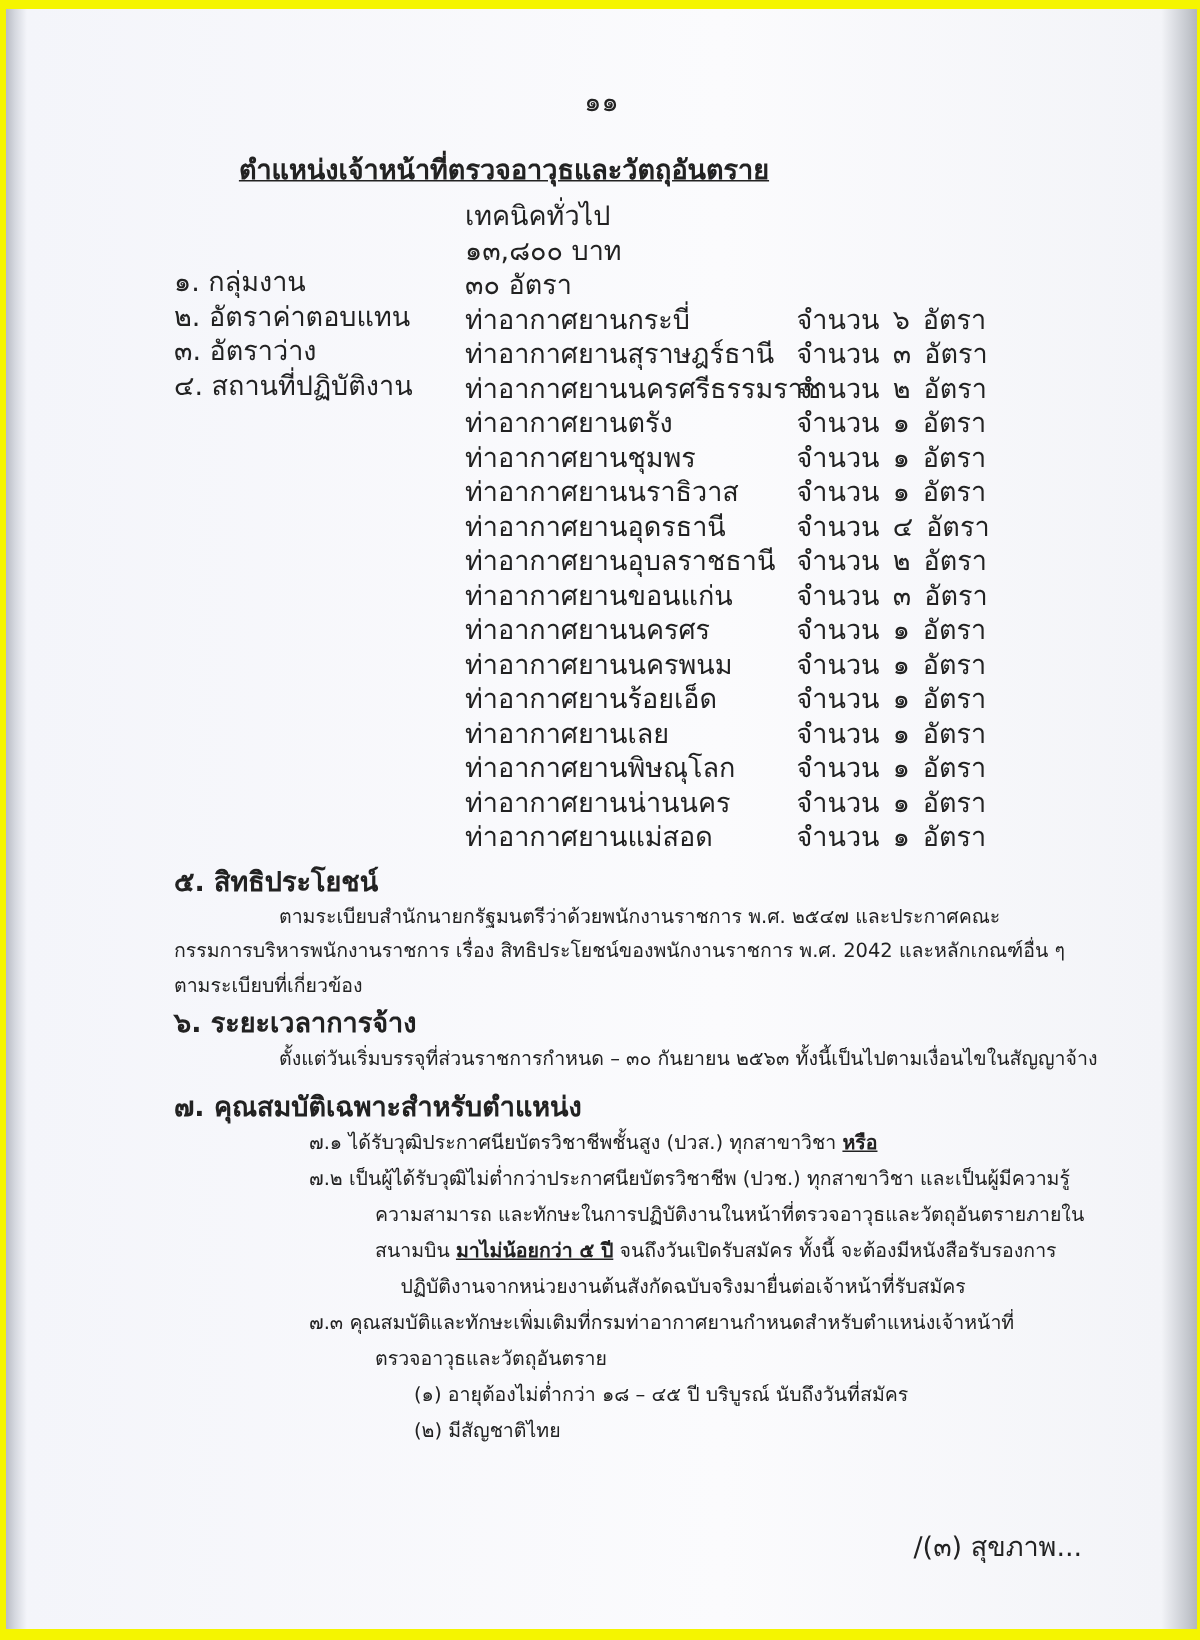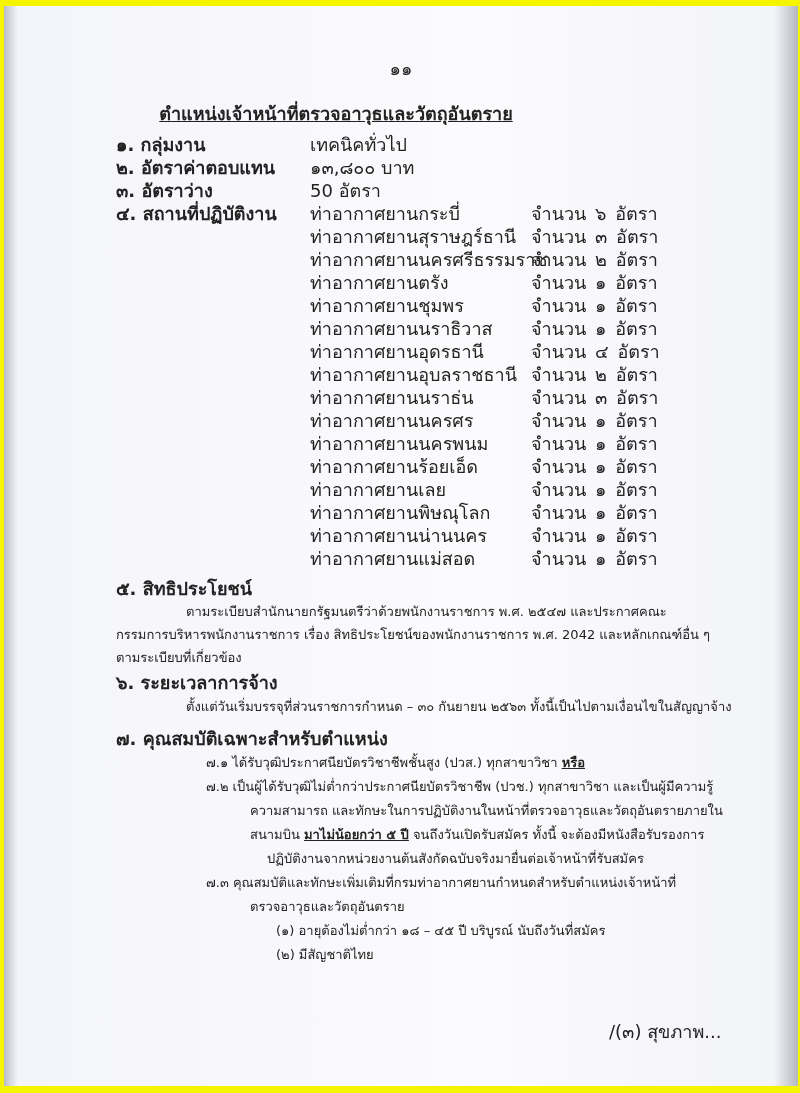--- a/index.html
+++ b/index.html
@@ -13,59 +13,59 @@
   }
   .page {
     position: absolute;
     left: 4px; top: 6px; width: 794px; height: 1080px;
     background: linear-gradient(to right, #b9bcc4 0px, #d5d8df 6px, #f4f5fa 14px, #fbfbfd 60%, #f3f4f8 97%, #c9ccd2 99%, #b4b7bd 100%);
   }
   .abs { position: absolute; white-space: nowrap; font-size: 18px; line-height: 18px; }
   .bold { font-weight: bold; }
   .page-num { left: 0; width: 794px; text-align: center; top: 54px; }
   .title { left: 0; width: 664px; text-align: center; top: 99px; font-weight: bold; text-decoration: underline; }
-  .row-label { left: 112px; font-weight: bold; }
+  .row-label { left: 112px; font-weight: normal; margin-top: 44px; }
   .row-value { left: 306px; }
   .loc-name { left: 306px; }
   .loc-count { left: 527px; word-spacing: 3px; }
   .u { text-decoration: underline; font-weight: bold; }
   .footer { left: 605px; top: 1017px; }
 </style>
 </head>
 <body>
 
 <div class="page">
   <div class="abs page-num">๑๑</div>
   <div class="abs title">ตำแหน่งเจ้าหน้าที่ตรวจอาวุธและวัตถุอันตราย</div>
 
   <div class="abs row-label" style="top:130px">๑. กลุ่มงาน</div>
   <div class="abs row-value" style="top:130px">เทคนิคทั่วไป</div>
   <div class="abs row-label" style="top:153px">๒. อัตราค่าตอบแทน</div>
   <div class="abs row-value" style="top:153px">๑๓,๘๐๐ บาท</div>
   <div class="abs row-label" style="top:176px">๓. อัตราว่าง</div>
-  <div class="abs row-value" style="top:176px">50 อัตรา</div>
+  <div class="abs row-value" style="top:176px">๓๐ อัตรา</div>
   <div class="abs row-label" style="top:199px">๔. สถานที่ปฏิบัติงาน</div>
 
   <div class="abs loc-name" style="top:199px">ท่าอากาศยานกระบี่</div>
   <div class="abs loc-count" style="top:199px">จำนวน ๖ อัตรา</div>
   <div class="abs loc-name" style="top:222px">ท่าอากาศยานสุราษฎร์ธานี</div>
   <div class="abs loc-count" style="top:222px">จำนวน ๓ อัตรา</div>
   <div class="abs loc-name" style="top:245px">ท่าอากาศยานนครศรีธรรมราช</div>
   <div class="abs loc-count" style="top:245px">จำนวน ๒ อัตรา</div>
   <div class="abs loc-name" style="top:268px">ท่าอากาศยานตรัง</div>
   <div class="abs loc-count" style="top:268px">จำนวน ๑ อัตรา</div>
   <div class="abs loc-name" style="top:291px">ท่าอากาศยานชุมพร</div>
   <div class="abs loc-count" style="top:291px">จำนวน ๑ อัตรา</div>
   <div class="abs loc-name" style="top:314px">ท่าอากาศยานนราธิวาส</div>
   <div class="abs loc-count" style="top:314px">จำนวน ๑ อัตรา</div>
   <div class="abs loc-name" style="top:337px">ท่าอากาศยานอุดรธานี</div>
   <div class="abs loc-count" style="top:337px">จำนวน ๔ อัตรา</div>
   <div class="abs loc-name" style="top:360px">ท่าอากาศยานอุบลราชธานี</div>
   <div class="abs loc-count" style="top:360px">จำนวน ๒ อัตรา</div>
-  <div class="abs loc-name" style="top:383px">ท่าอากาศยานนราธ่น</div>
+  <div class="abs loc-name" style="top:383px">ท่าอากาศยานขอนแก่น</div>
   <div class="abs loc-count" style="top:383px">จำนวน ๓ อัตรา</div>
   <div class="abs loc-name" style="top:406px">ท่าอากาศยานนครศร</div>
   <div class="abs loc-count" style="top:406px">จำนวน ๑ อัตรา</div>
   <div class="abs loc-name" style="top:429px">ท่าอากาศยานนครพนม</div>
   <div class="abs loc-count" style="top:429px">จำนวน ๑ อัตรา</div>
   <div class="abs loc-name" style="top:452px">ท่าอากาศยานร้อยเอ็ด</div>
   <div class="abs loc-count" style="top:452px">จำนวน ๑ อัตรา</div>
   <div class="abs loc-name" style="top:475px">ท่าอากาศยานเลย</div>
   <div class="abs loc-count" style="top:475px">จำนวน ๑ อัตรา</div>
   <div class="abs loc-name" style="top:498px">ท่าอากาศยานพิษณุโลก</div>

